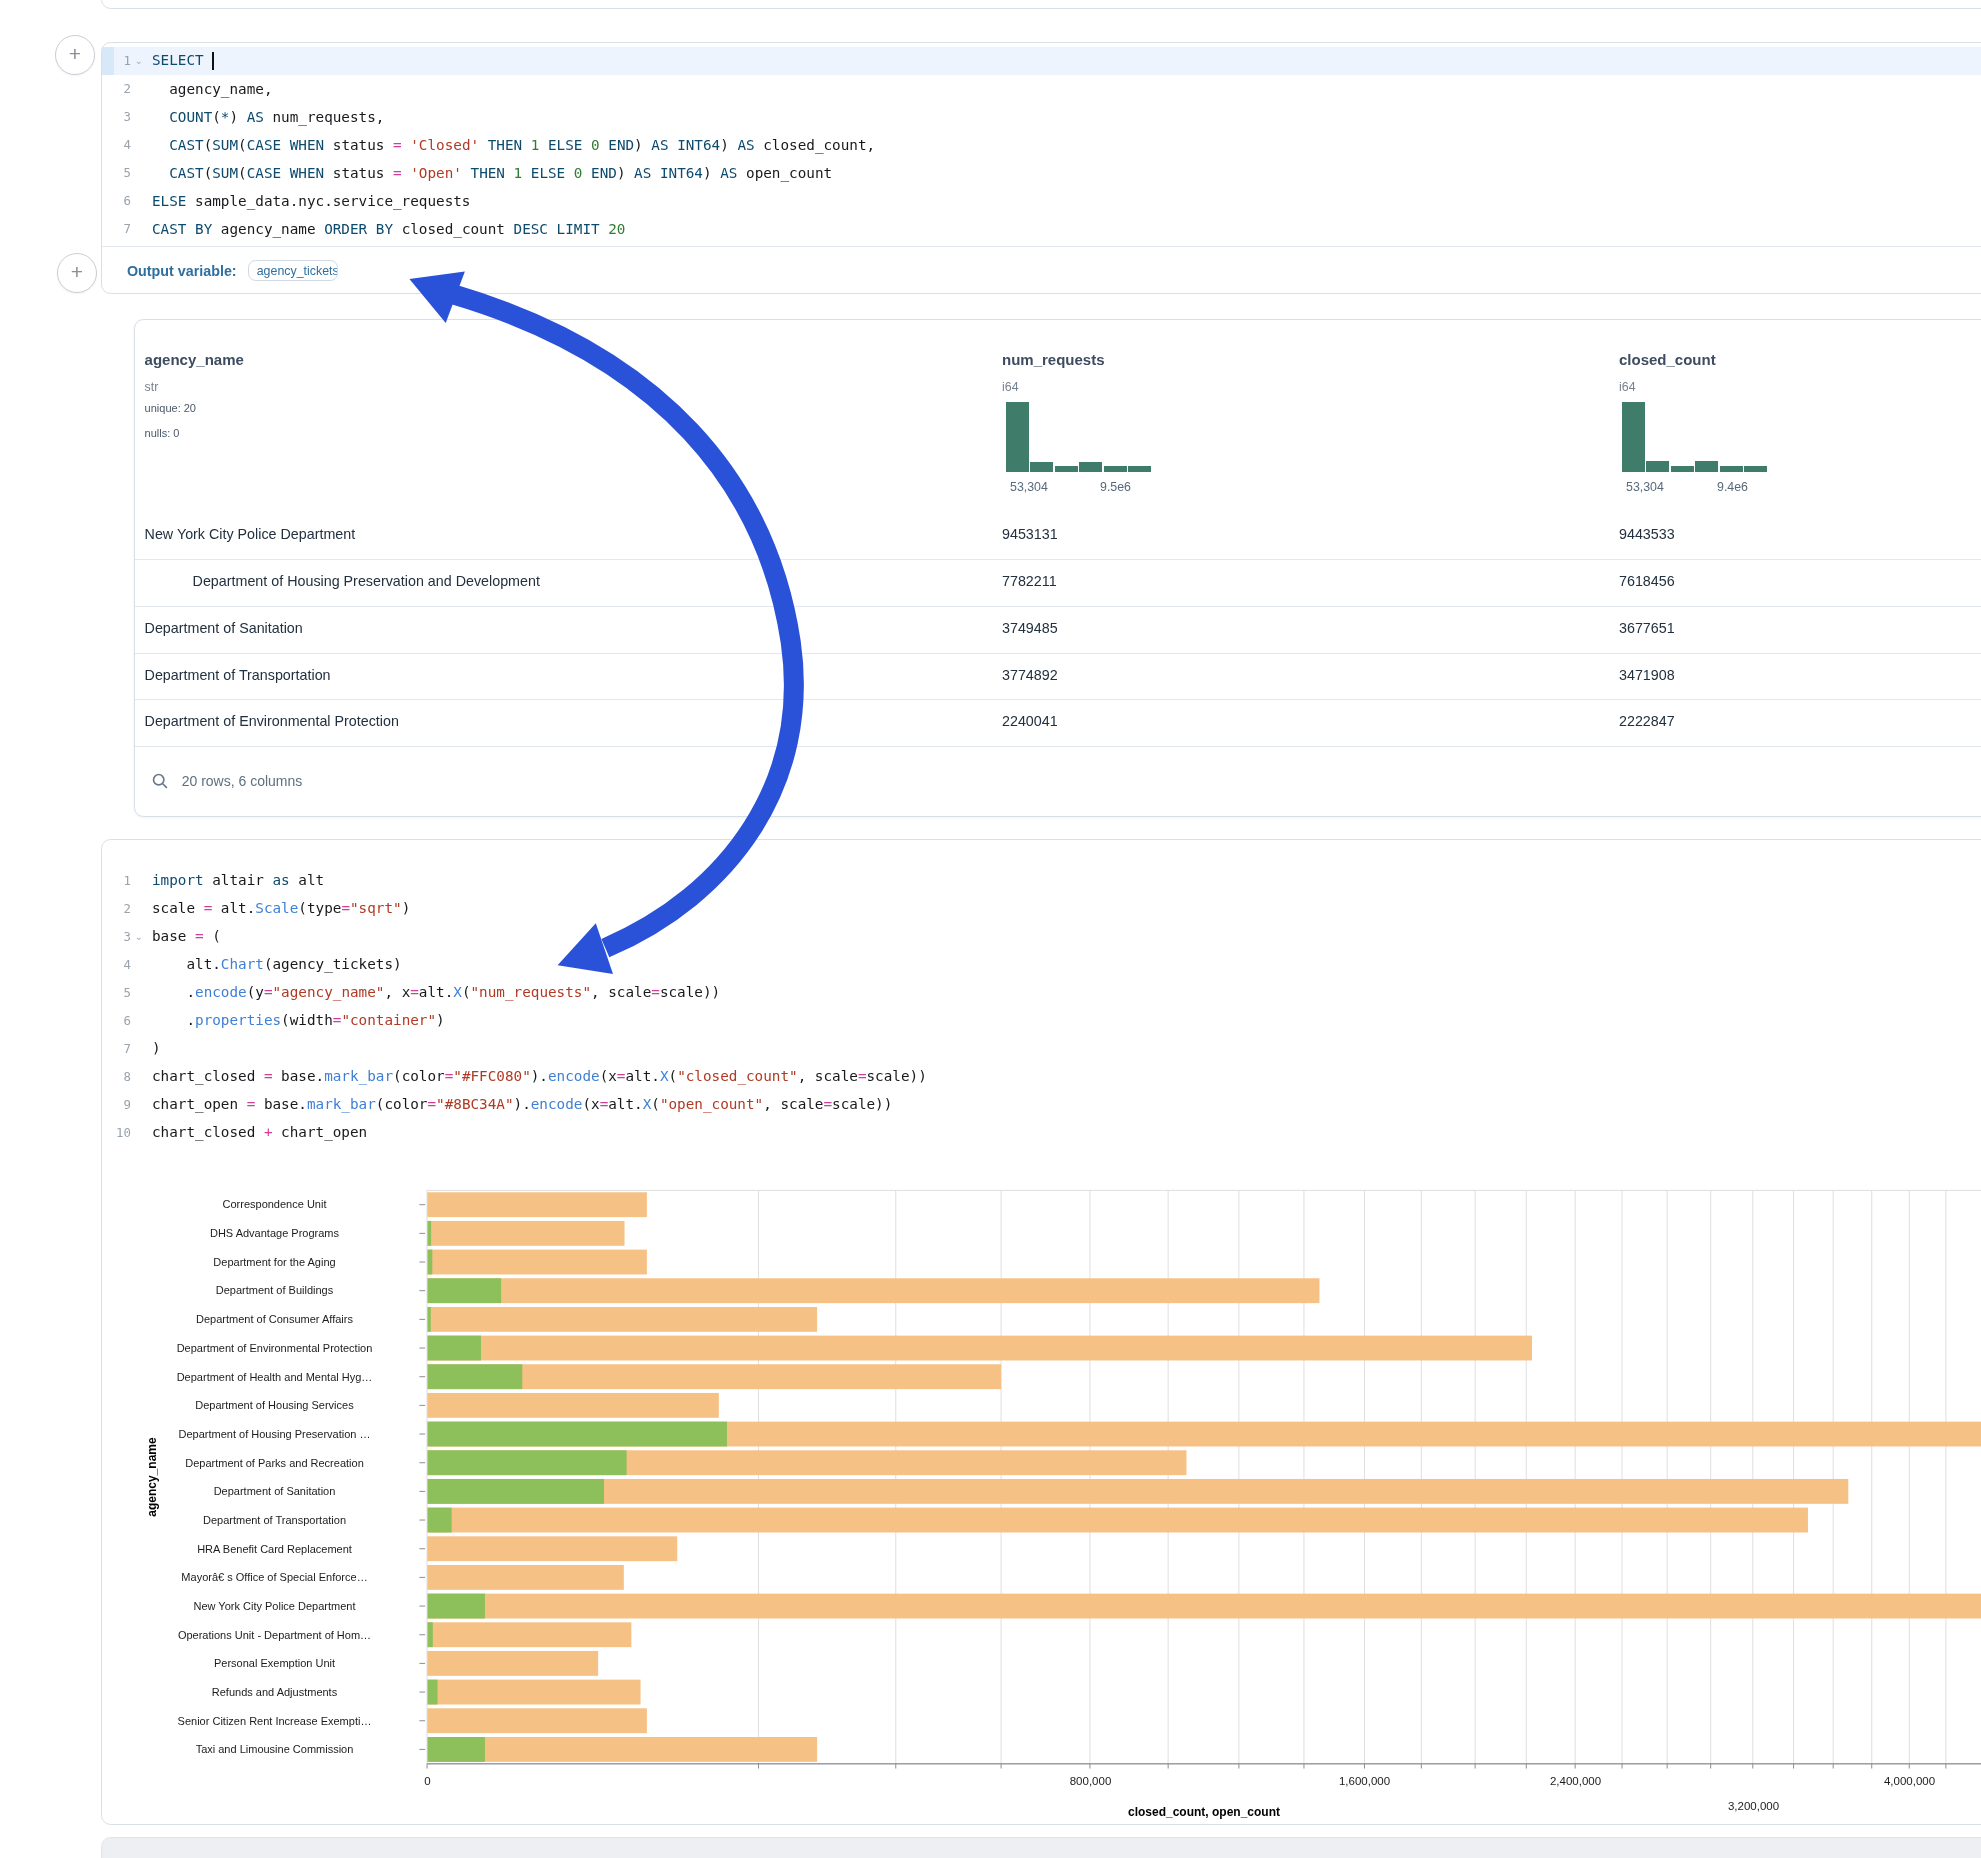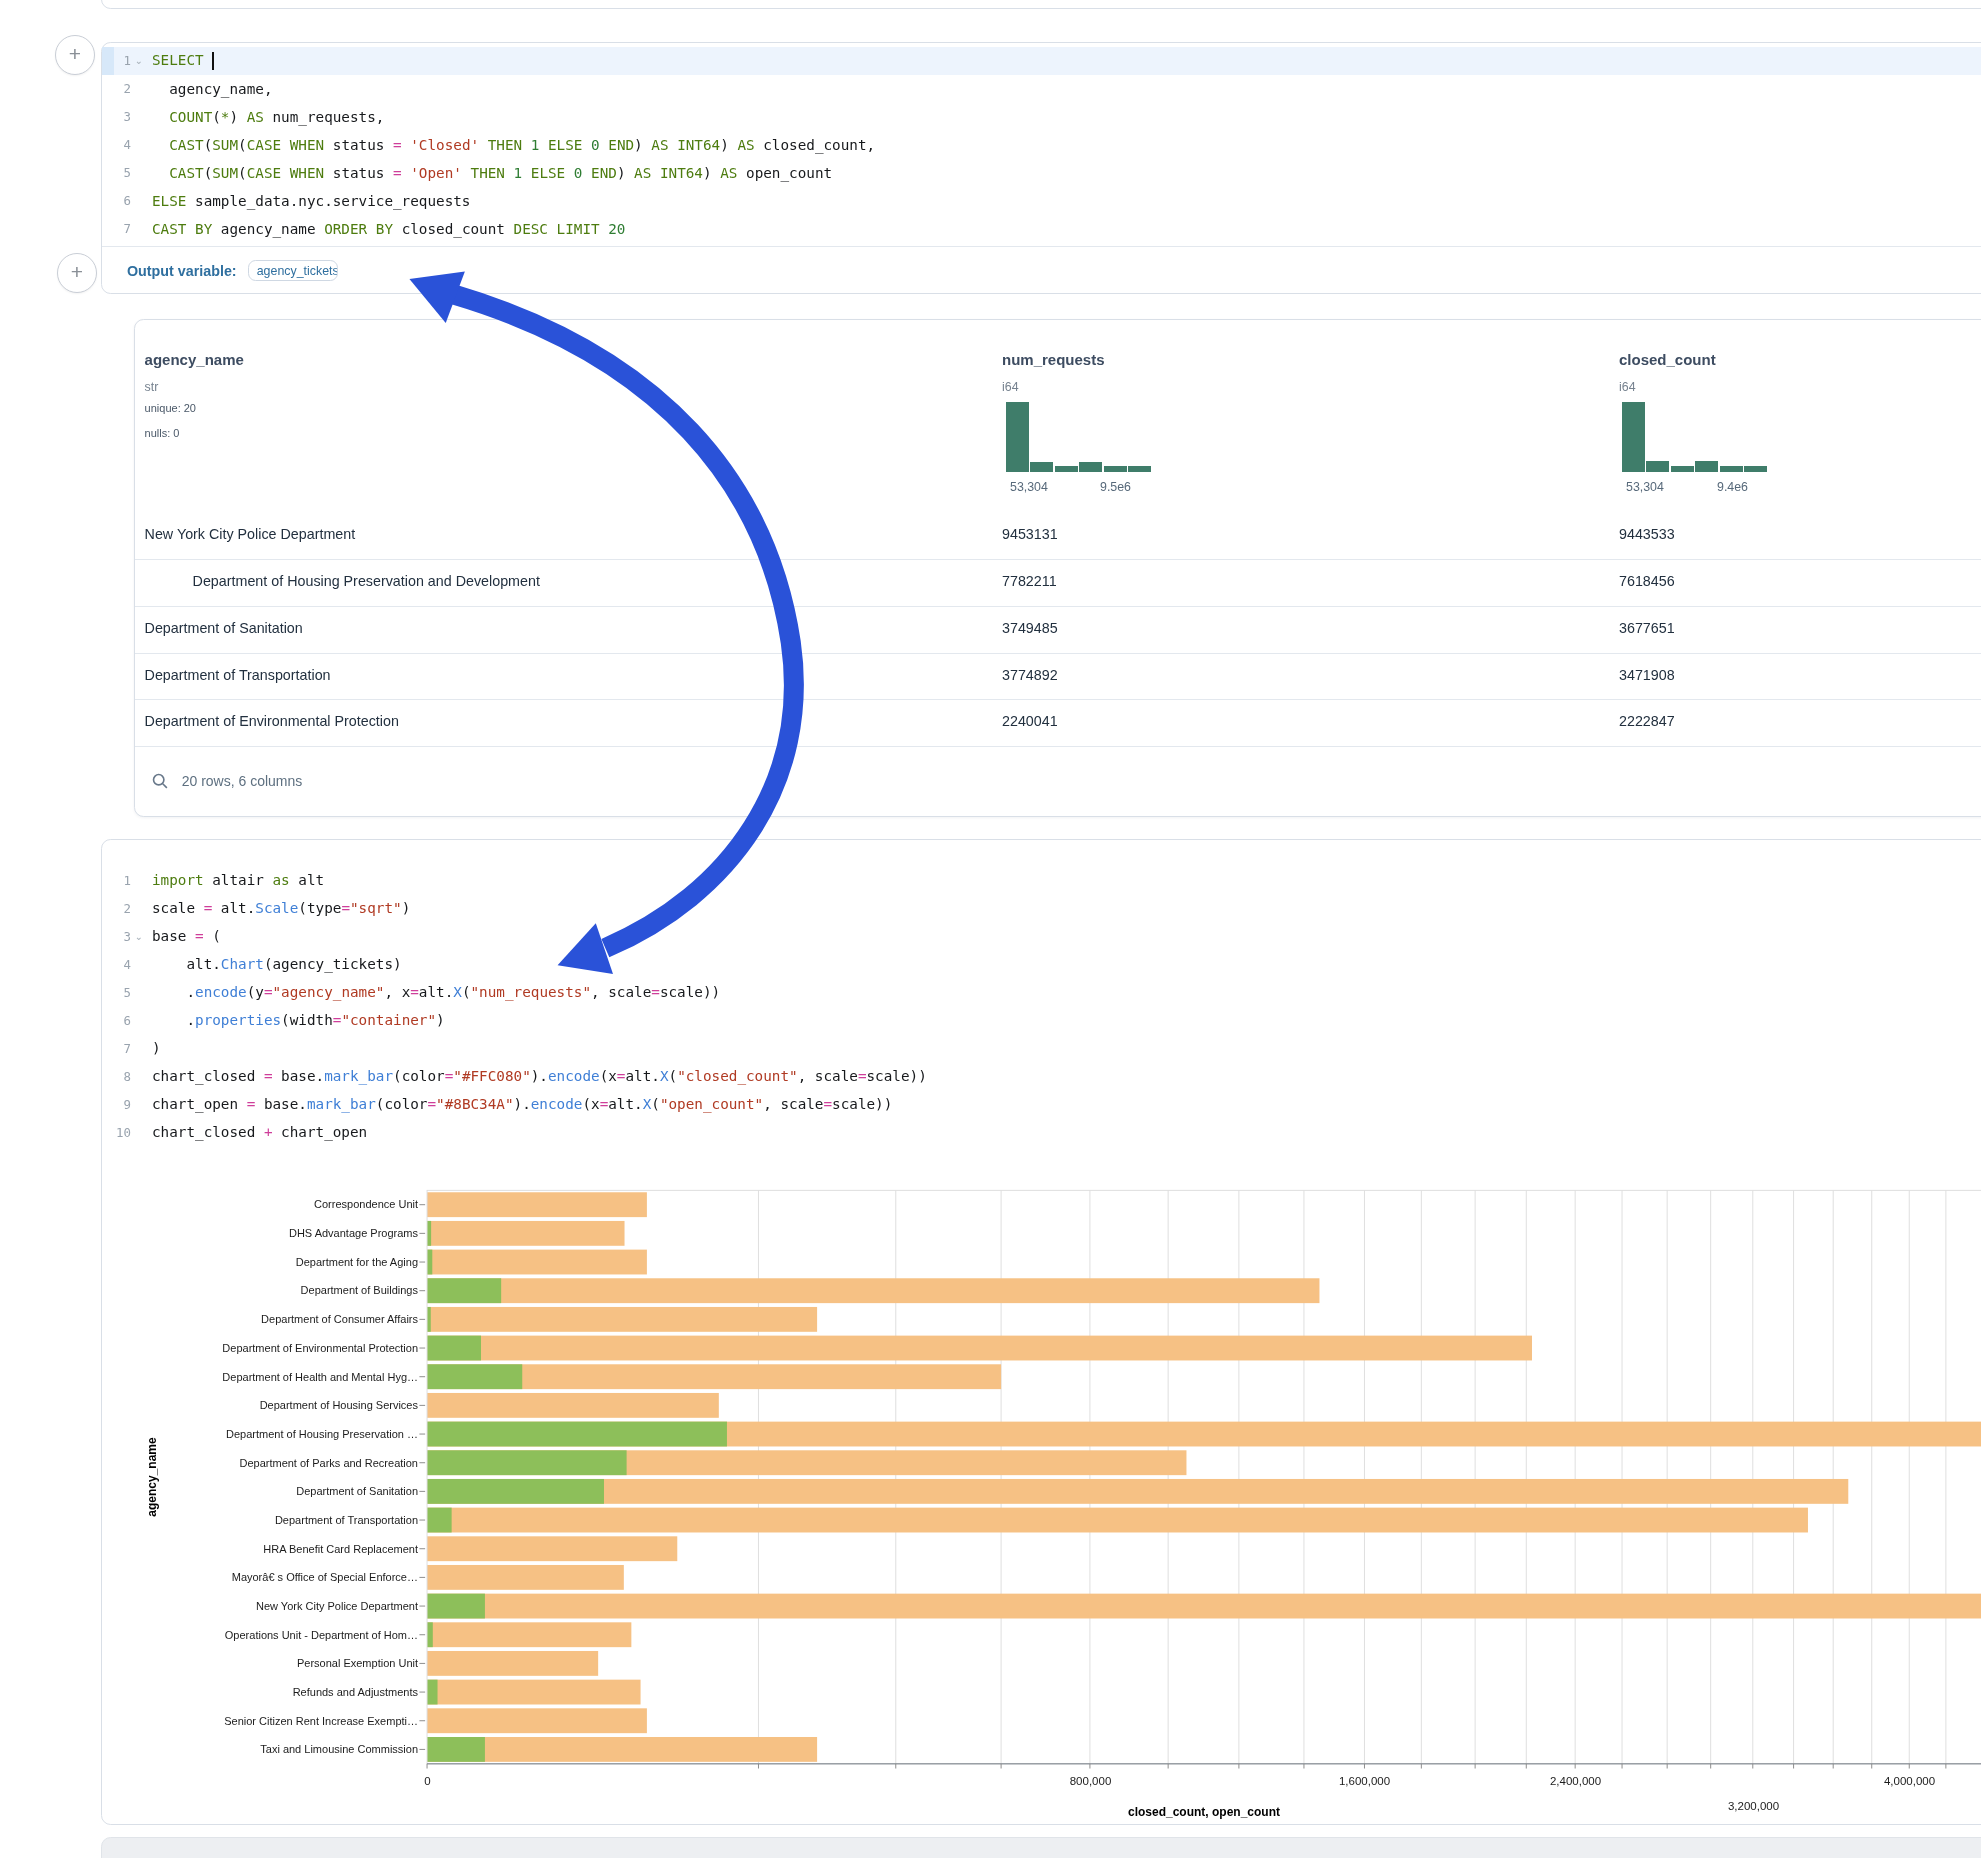--- a/index.html
+++ b/index.html
@@ -5,21 +5,21 @@
   html,body{margin:0;padding:0;background:#fff;}
   .page{position:relative;width:1982px;height:1858px;overflow:hidden;background:#ffffff;
         font-family:"Liberation Sans",sans-serif;color:#22303f;}
   .card{position:absolute;background:#fff;border:1px solid #d9dfe7;border-radius:9.6px;}
   .mono{font-family:"DejaVu Sans Mono",monospace;font-size:14.3px;white-space:pre;}
   .code-line{position:relative;height:28px;display:flex;align-items:center;}
   .gutter{width:29px;text-align:right;color:#99a3ae;font-family:"DejaVu Sans Mono",monospace;
           font-size:12.4px;flex:0 0 29px;}
   .fold{width:15.3px;color:#aab3bc;font-size:9.6px;text-align:center;flex:0 0 15.3px;}
   .codetxt{padding-left:5.7px;}
-  .tok-kw{color:#4d7c0f;}
+  .tok-kw{color:#0c4a6e;}
   .tok-str{color:#b03a23;}
   .tok-num{color:#2f7d33;}
   .tok-op{color:#cf3e9a;}
   .tok-fn{color:#3f7fd6;}
   .tok-t{color:#17191c;}
   .caret{display:inline-block;width:1.4px;height:18px;background:#111;vertical-align:middle;}
   .hl{background:#edf4fd;}
   .hl-chip{position:absolute;left:0;top:0;bottom:0;width:11.5px;background:#d7e8f9;}
   .plusbtn{position:absolute;width:38px;height:38px;border-radius:50%;background:#fff;
            border:1.4px solid #c9ced6;color:#8a9097;font-size:21px;line-height:35px;
@@ -30,21 +30,21 @@
          color:#2f6f9f;font-size:12.4px;max-width:73px;overflow:hidden;white-space:nowrap;
          vertical-align:middle;}
   .th-name{font-size:15px;font-weight:bold;color:#3d4c61;}
   .th-type{font-size:12.4px;color:#76828f;margin-top:5.7px;}
   .th-stat{font-size:11px;color:#4a5868;line-height:1.9;}
   .hist{position:absolute;display:flex;align-items:flex-end;gap:1.4px;}
   .hist .bar{background:#3f7d6a;width:23px;}
   .hist-lbl{position:absolute;font-size:12.4px;color:#57697a;}
   .row-cell{position:absolute;font-size:14.3px;color:#22303f;}
   .footer-txt{font-size:14px;color:#5e7080;}
-  .chart-ylab{position:absolute;font-size:11px;color:#1c1c1c;text-align:right;}
+  .chart-ylab{position:absolute;font-size:11px;color:#1c1c1c;text-align:center;}
   .chart-xlab{position:absolute;font-size:11.5px;color:#1c1c1c;text-align:center;}
   .axis-title{position:absolute;font-size:12px;font-weight:bold;color:#000;}
   svg{display:block;}
 </style>
 </head>
 <body>
 
 <div class="page">
 
   <div class="card" style="left:101px;top:-29px;width:1902px;height:36px;border-radius:9.6px;"></div>

